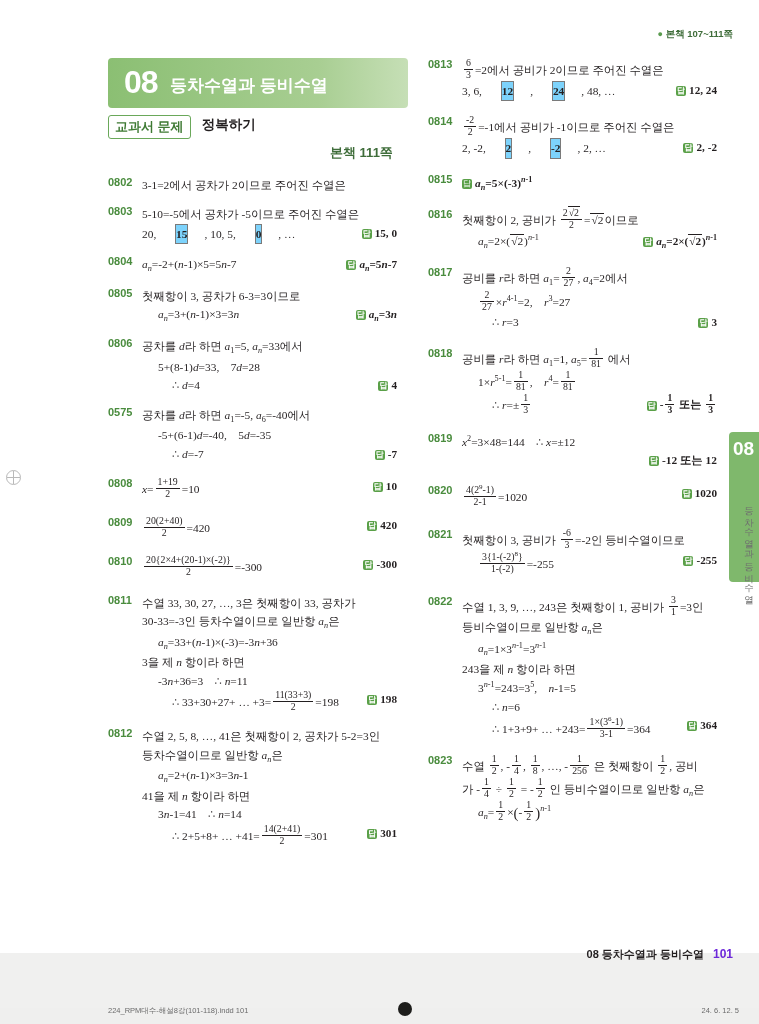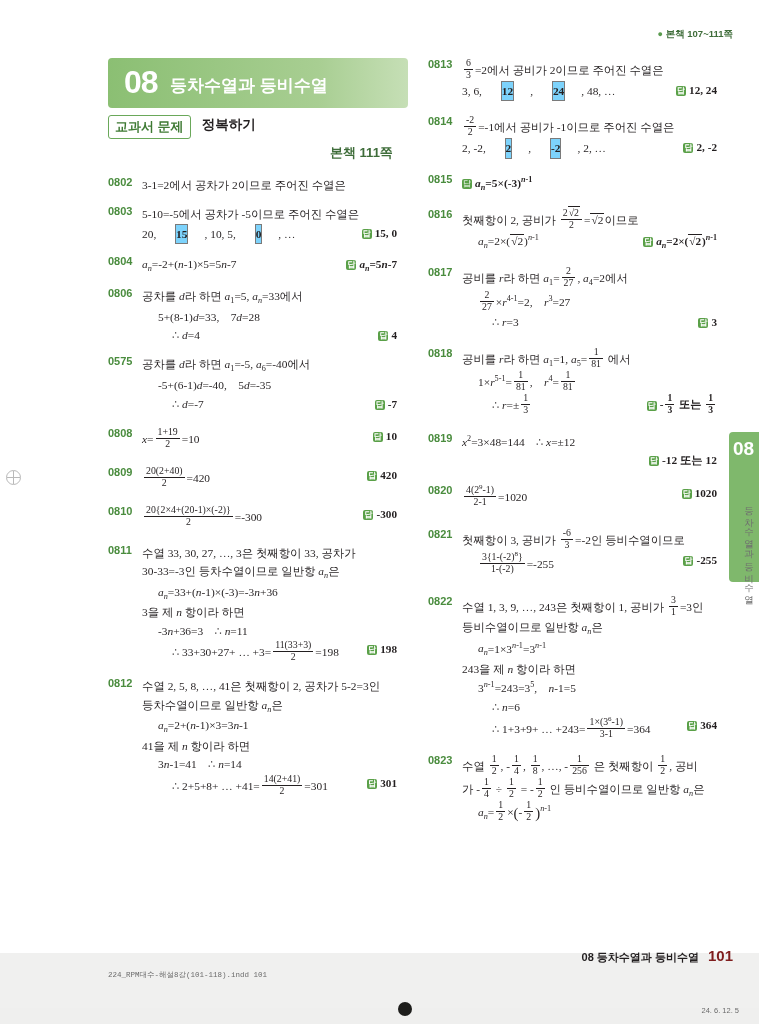--- a/index.html
+++ b/index.html
@@ -123,24 +123,24 @@
     font-family:"Liberation Sans", sans-serif;
     font-size:9.5px;color:#6f6f6f;letter-spacing:1px;
   }
 
   
   .pg-foot{
     position:absolute;right:26px;top:947px;
     font-family:"Liberation Sans", sans-serif;font-weight:bold;font-size:11px;
   }
   .pg-foot .lbl{color:#231f20;}
-  .pg-foot .num{color:#7f1d1d;font-size:15px;margin-left:6px;}
+  .pg-foot .num{color:#6d28d9;font-size:12px;margin-left:6px;}
   .file-foot{
-    position:absolute;left:108px;top:970px;
-    font-family:Liberation Mono, monospace;font-size:7.5px;color:#6b6b6b;
+    position:absolute;left:108px;top:1006px;
+    font-family:Liberation Sans, sans-serif;font-size:7.5px;color:#6b6b6b;
   }
   .date-foot{
     position:absolute;right:20px;top:1006px;
     font-family:"Liberation Sans", sans-serif;font-size:7.5px;color:#6b6b6b;
   }
   .reg-left{
     position:absolute;left:6px;top:470px;width:13px;height:13px;
     border-radius:50%;border:1px solid #b9b9b9;
   }
   .reg-left:after{
@@ -190,20 +190,26 @@
         <span class="line">20, <span class="boxnum">15</span>, 10, 5, <span class="boxnum">0</span>, …<span class="ans"><span class="ansbox">답</span>15, 0</span></span>
       </span>
     </div>
 
     <div class="item">
       <span class="qno">0804</span><span class="body">
         <span class="line"><i>a<sub>n</sub></i>=-2+(<i>n</i>-1)×5=5<i>n</i>-7<span class="ans"><span class="ansbox">답</span><i>a<sub>n</sub></i>=5<i>n</i>-7</span></span>
       </span>
     </div>
 
+    <div class="item">
+      <span class="qno">0805</span><span class="body">
+        <span class="line">첫째항이 3, 공차가 6-3=3이므로</span>
+        <span class="line indent"><i>a<sub>n</sub></i>=3+(<i>n</i>-1)×3=3<i>n</i><span class="ans"><span class="ansbox">답</span><i>a<sub>n</sub></i>=3<i>n</i></span></span>
+      </span>
+    </div>
 
     <div class="item">
       <span class="qno">0806</span><span class="body">
         <span class="line">공차를 <i>d</i>라 하면 <i>a</i><sub>1</sub>=5, <i>a<sub>n</sub></i>=33에서</span>
         <span class="line indent">5+(8-1)<i>d</i>=33,&nbsp;&nbsp;&nbsp;&nbsp;7<i>d</i>=28</span>
         <span class="line indent2">∴ <i>d</i>=4<span class="ans"><span class="ansbox">답</span>4</span></span>
       </span>
     </div>
 
     <div class="item">

